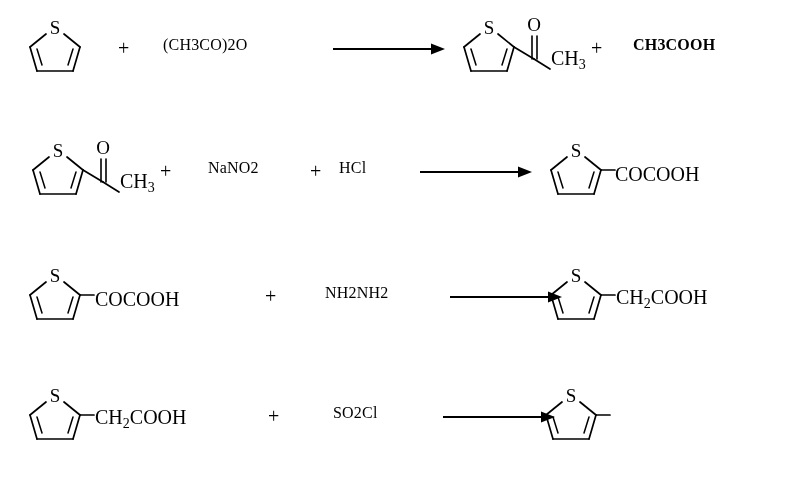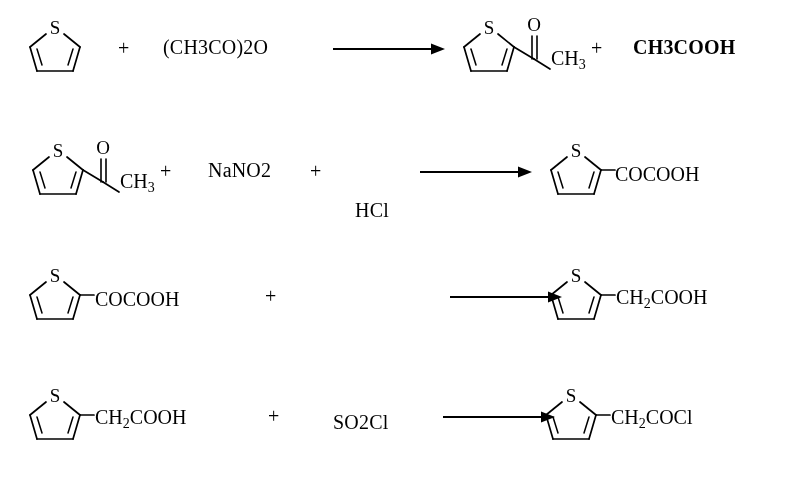--- a/index.html
+++ b/index.html
@@ -34,21 +34,21 @@
     display: flex;
     align-items: center;
     white-space: nowrap;
   }
   .plus {
     font-size: 20px;
     line-height: 1;
     font-family: "Liberation Serif", "DejaVu Serif", serif;
   }
   .reagent {
-    font-size: 20px;
+    font-size: 16px;
     letter-spacing: 0.2px;
     line-height: 1;
   }
   .sub {
     font-size: 14px;
     vertical-align: -0.28em;
     line-height: 1;
   }
   .tail-label {
     font-size: 20px;
@@ -154,21 +154,21 @@
         <span>CH</span><span class="sub">3</span>
       </span>
     </div>
 
     <div class="node plus" style="left:160px; top:36px;">+</div>
 
     <div class="node reagent" style="left:208px; top:35px;">NaNO2</div>
 
     <div class="node plus" style="left:310px; top:36px;">+</div>
 
-    <div class="node reagent" style="left:355px; top:35px;margin-top:40px;">HCl</div>
+    <div class="node reagent" style="left:339px; top:35px;">HCl</div>
 
     <div class="arrow" style="left:420px; top:40px;">
       <svg width="112" height="14" viewBox="0 0 112 14">
         <line x1="0" y1="7" x2="101" y2="7" stroke="#000" stroke-width="2"></line>
         <polygon points="98,1.5 112,7 98,12.5" fill="#000"></polygon>
       </svg>
     </div>
 
     <div class="node" style="left:545px; top:16px;">
       <svg width="70" height="66" viewBox="0 0 70 66" aria-hidden="true">
@@ -206,20 +206,21 @@
           <line x1="13" y1="31" x2="18" y2="47"></line>
           <line x1="49" y1="31" x2="44" y2="47"></line>
         </g>
         <line x1="56" y1="29" x2="70" y2="29" stroke="#000" stroke-width="1.7" stroke-linecap="round"></line>
       </svg>
       <span class="tail-label">COCOOH</span>
     </div>
 
     <div class="node plus" style="left:265px; top:36px;">+</div>
 
+    <div class="node reagent" style="left:325px; top:35px;">NH2NH2</div>
 
     <div class="arrow" style="left:450px; top:40px;">
       <svg width="112" height="14" viewBox="0 0 112 14">
         <line x1="0" y1="7" x2="101" y2="7" stroke="#000" stroke-width="2"></line>
         <polygon points="98,1.5 112,7 98,12.5" fill="#000"></polygon>
       </svg>
     </div>
 
     <div class="node" style="left:545px; top:16px;">
       <svg width="70" height="66" viewBox="0 0 70 66" aria-hidden="true">
@@ -261,21 +262,21 @@
         </g>
         <line x1="56" y1="29" x2="70" y2="29" stroke="#000" stroke-width="1.7" stroke-linecap="round"></line>
       </svg>
       <span class="tail-label">
         <span>CH</span><span class="sub">2</span><span>COOH</span>
       </span>
     </div>
 
     <div class="node plus" style="left:268px; top:36px;">+</div>
 
-    <div class="node reagent" style="left:333px; top:42px;">SO2Cl</div>
+    <div class="node reagent" style="left:333px; top:35px;">SO2Cl</div>
 
     <div class="arrow" style="left:443px; top:40px;">
       <svg width="112" height="14" viewBox="0 0 112 14">
         <line x1="0" y1="7" x2="101" y2="7" stroke="#000" stroke-width="2"></line>
         <polygon points="98,1.5 112,7 98,12.5" fill="#000"></polygon>
       </svg>
     </div>
 
     <div class="node" style="left:540px; top:16px;">
       <svg width="70" height="66" viewBox="0 0 70 66" aria-hidden="true">
@@ -286,19 +287,16 @@
           <line x1="6" y1="29" x2="13" y2="53"></line>
           <line x1="56" y1="29" x2="49" y2="53"></line>
           <line x1="13" y1="53" x2="49" y2="53"></line>
         </g>
         <g fill="none" stroke="#000" stroke-width="1.5" stroke-linecap="round">
           <line x1="13" y1="31" x2="18" y2="47"></line>
           <line x1="49" y1="31" x2="44" y2="47"></line>
         </g>
         <line x1="56" y1="29" x2="70" y2="29" stroke="#000" stroke-width="1.7" stroke-linecap="round"></line>
       </svg>
-      <span class="tail-label">
-        <span>CH</span><span class="sub">2</span><span>COCl</span>
-      </span>
     </div>
   </div>
 
 </div>
 
 </body></html>

